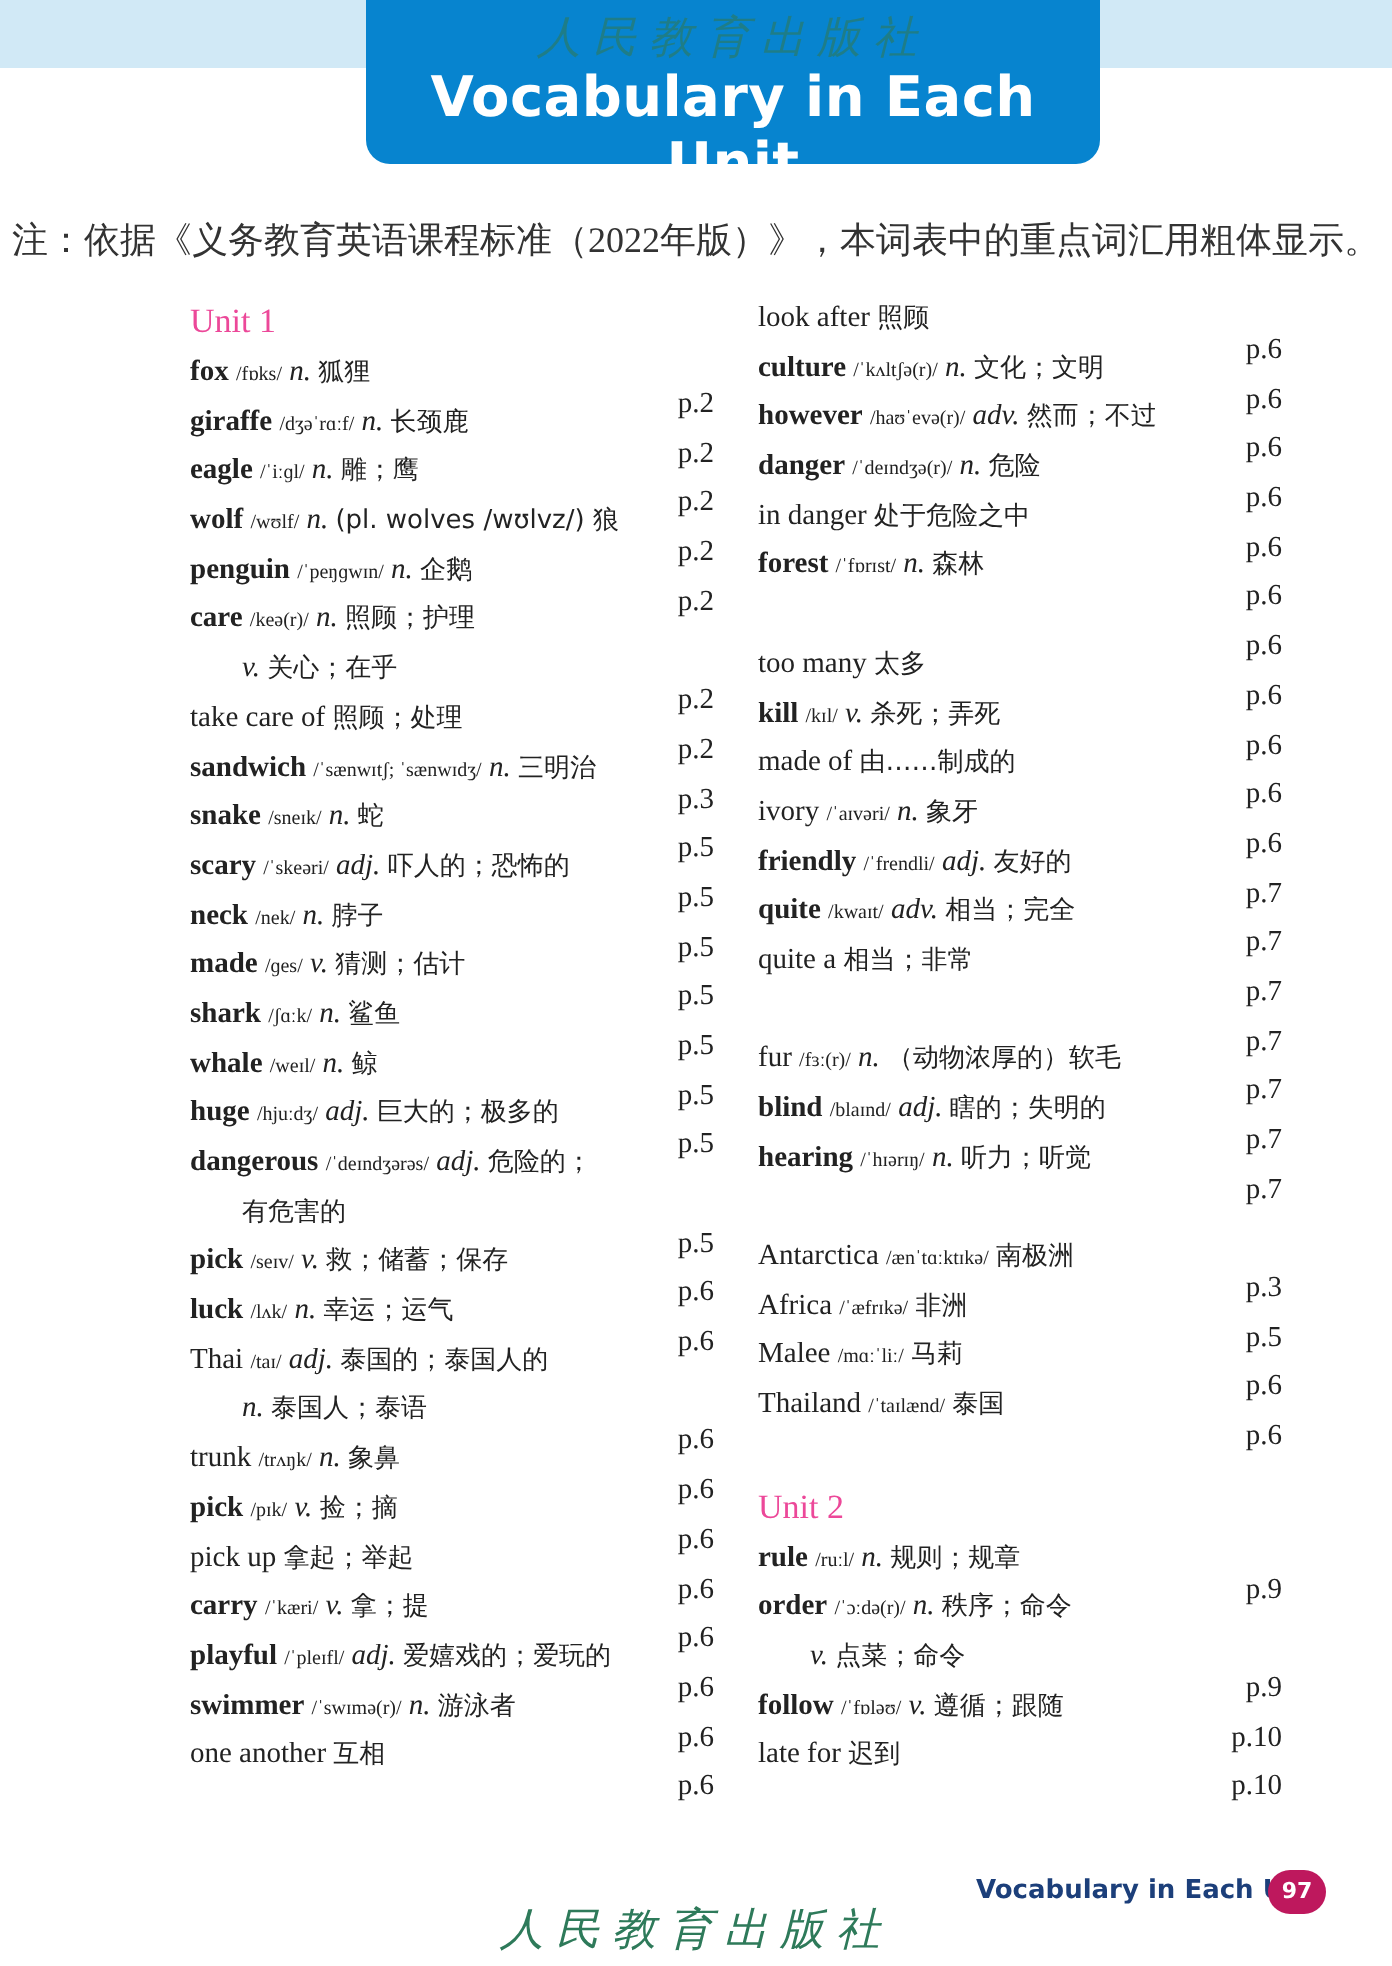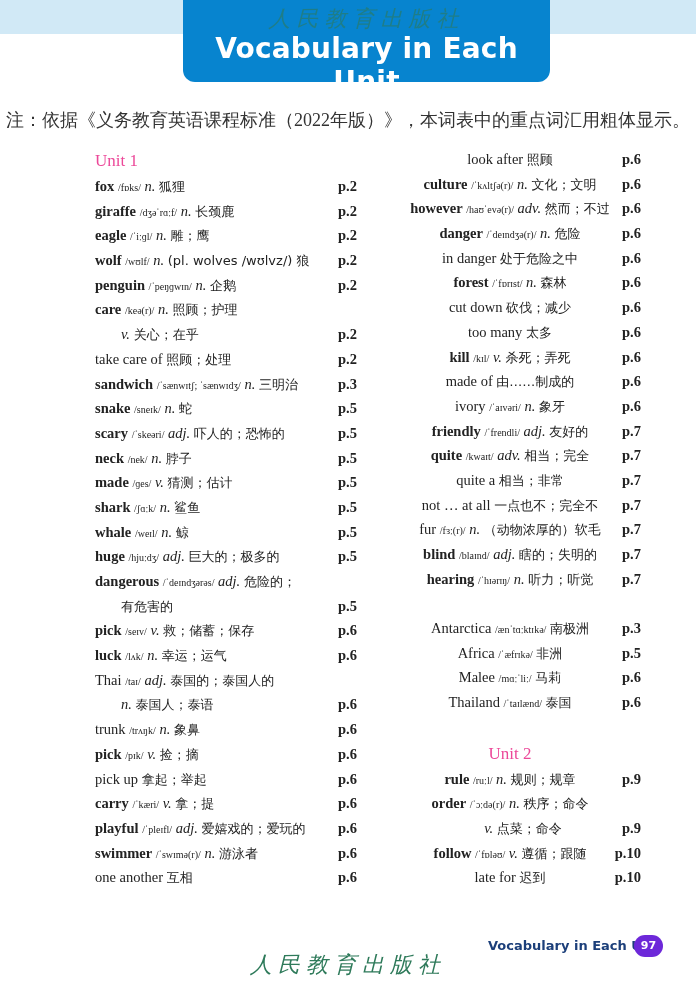--- a/index.html
+++ b/index.html
@@ -28,27 +28,27 @@
     font-size:28px; color:#ffffff; letter-spacing:0.2px;
   }
   .note {
     position:absolute; left:0; right:0; top:108px; text-align:center;
     font-size:18px; color:#333;
   }
   .col {
     position:absolute; top:147px; width:262px;
   }
   .col.left { left:95px; }
-  .col.right { left:379px; width:262px;text-align:center; }
+  .col.right { left:379px; width:262px; }
   .row {
     position:relative; height:24.7px; line-height:24.7px;
     font-size:14.5px; white-space:nowrap;
   }
   .row .entry { display:inline-block; }
-  .row .page { position:absolute; right:0; top:0;font-weight:bold; }
+  .row .page { position:absolute; right:0; top:16px; }
   .row.indent .entry { padding-left:26px; }
   .row.gap { height:24.7px; }
   .unit-head {
     height:27px; line-height:27px; font-size:17px; font-weight:normal;
     color:#ec4899;
   }
   .word-bold { font-weight:bold; }
   .ipa { font-size:10px; }
   .pos { font-style:italic; }
   .cn { font-family:"DejaVu Sans",sans-serif; font-size:13px; }
@@ -57,21 +57,21 @@
     font-family:"DejaVu Serif",serif; font-style:italic;
     font-size:22px; letter-spacing:6px; color:#2e7a5a;
   }
   .footer-label {
     position:absolute; left:488px; top:938px;
     font-family:"DejaVu Sans","Liberation Sans",sans-serif;
     font-size:13px; font-weight:bold; color:#1c3f7a;
   }
   .page-badge {
     position:absolute; left:634px; top:935px; width:29px; height:22px;
-    border-radius:11px; background:#6d28d9; color:#fff;
+    border-radius:11px; background:#be185d; color:#fff;
     font-family:"DejaVu Sans",sans-serif; font-size:11px; font-weight:bold;
     text-align:center; line-height:22px;
   }
 </style>
 </head>
 <body>
 
 <div class="top-band"></div>
 <div class="banner">
   <div class="watermark">人民教育出版社</div>
@@ -116,29 +116,29 @@
 </div>
 
 <div class="col right">
   <div id="right-list-a">
       <div class="row"><span class="entry"><span>look after</span> <span class="cn">照顾</span> </span><span class="page">p.6</span></div>
       <div class="row"><span class="entry"><span class="word-bold">culture</span> <span class="ipa">/ˈkʌltʃə(r)/</span> <span class="pos">n.</span> <span class="cn">文化；文明</span> </span><span class="page">p.6</span></div>
       <div class="row"><span class="entry"><span class="word-bold">however</span> <span class="ipa">/haʊˈevə(r)/</span> <span class="pos">adv.</span> <span class="cn">然而；不过</span> </span><span class="page">p.6</span></div>
       <div class="row"><span class="entry"><span class="word-bold">danger</span> <span class="ipa">/ˈdeɪndʒə(r)/</span> <span class="pos">n.</span> <span class="cn">危险</span> </span><span class="page">p.6</span></div>
       <div class="row"><span class="entry"><span>in danger</span> <span class="cn">处于危险之中</span> </span><span class="page">p.6</span></div>
       <div class="row"><span class="entry"><span class="word-bold">forest</span> <span class="ipa">/ˈfɒrɪst/</span> <span class="pos">n.</span> <span class="cn">森林</span> </span><span class="page">p.6</span></div>
-      <div class="row"><span class="entry"><span>cut down</span> <span class="cn">砍伐；减少</span> </span><span class="page">p.6</span></div>
+      <div class="row"><span class="page">p.6</span></div>
       <div class="row"><span class="entry"><span>too many</span> <span class="cn">太多</span> </span><span class="page">p.6</span></div>
       <div class="row"><span class="entry"><span class="word-bold">kill</span> <span class="ipa">/kɪl/</span> <span class="pos">v.</span> <span class="cn">杀死；弄死</span> </span><span class="page">p.6</span></div>
       <div class="row"><span class="entry"><span>made of</span> <span class="cn">由……制成的</span> </span><span class="page">p.6</span></div>
       <div class="row"><span class="entry"><span>ivory</span> <span class="ipa">/ˈaɪvəri/</span> <span class="pos">n.</span> <span class="cn">象牙</span> </span><span class="page">p.6</span></div>
       <div class="row"><span class="entry"><span class="word-bold">friendly</span> <span class="ipa">/ˈfrendli/</span> <span class="pos">adj.</span> <span class="cn">友好的</span> </span><span class="page">p.7</span></div>
       <div class="row"><span class="entry"><span class="word-bold">quite</span> <span class="ipa">/kwaɪt/</span> <span class="pos">adv.</span> <span class="cn">相当；完全</span> </span><span class="page">p.7</span></div>
       <div class="row"><span class="entry"><span>quite a</span> <span class="cn">相当；非常</span> </span><span class="page">p.7</span></div>
-      <div class="row"><span class="entry"><span>not … at all</span> <span class="cn">一点也不；完全不</span> </span><span class="page">p.7</span></div>
+      <div class="row"><span class="page">p.7</span></div>
       <div class="row"><span class="entry"><span>fur</span> <span class="ipa">/fɜː(r)/</span> <span class="pos">n.</span> <span class="cn">（动物浓厚的）软毛</span> </span><span class="page">p.7</span></div>
       <div class="row"><span class="entry"><span class="word-bold">blind</span> <span class="ipa">/blaɪnd/</span> <span class="pos">adj.</span> <span class="cn">瞎的；失明的</span> </span><span class="page">p.7</span></div>
       <div class="row"><span class="entry"><span class="word-bold">hearing</span> <span class="ipa">/ˈhɪərɪŋ/</span> <span class="pos">n.</span> <span class="cn">听力；听觉</span> </span><span class="page">p.7</span></div>
     </div>
   <div class="row gap"></div>
   <div id="right-proper">
       <div class="row"><span class="entry"><span>Antarctica</span> <span class="ipa">/ænˈtɑːktɪkə/</span> <span class="cn">南极洲</span> </span><span class="page">p.3</span></div>
       <div class="row"><span class="entry"><span>Africa</span> <span class="ipa">/ˈæfrɪkə/</span> <span class="cn">非洲</span> </span><span class="page">p.5</span></div>
       <div class="row"><span class="entry"><span>Malee</span> <span class="ipa">/mɑːˈliː/</span> <span class="cn">马莉</span> </span><span class="page">p.6</span></div>
       <div class="row"><span class="entry"><span>Thailand</span> <span class="ipa">/ˈtaɪlænd/</span> <span class="cn">泰国</span> </span><span class="page">p.6</span></div>

